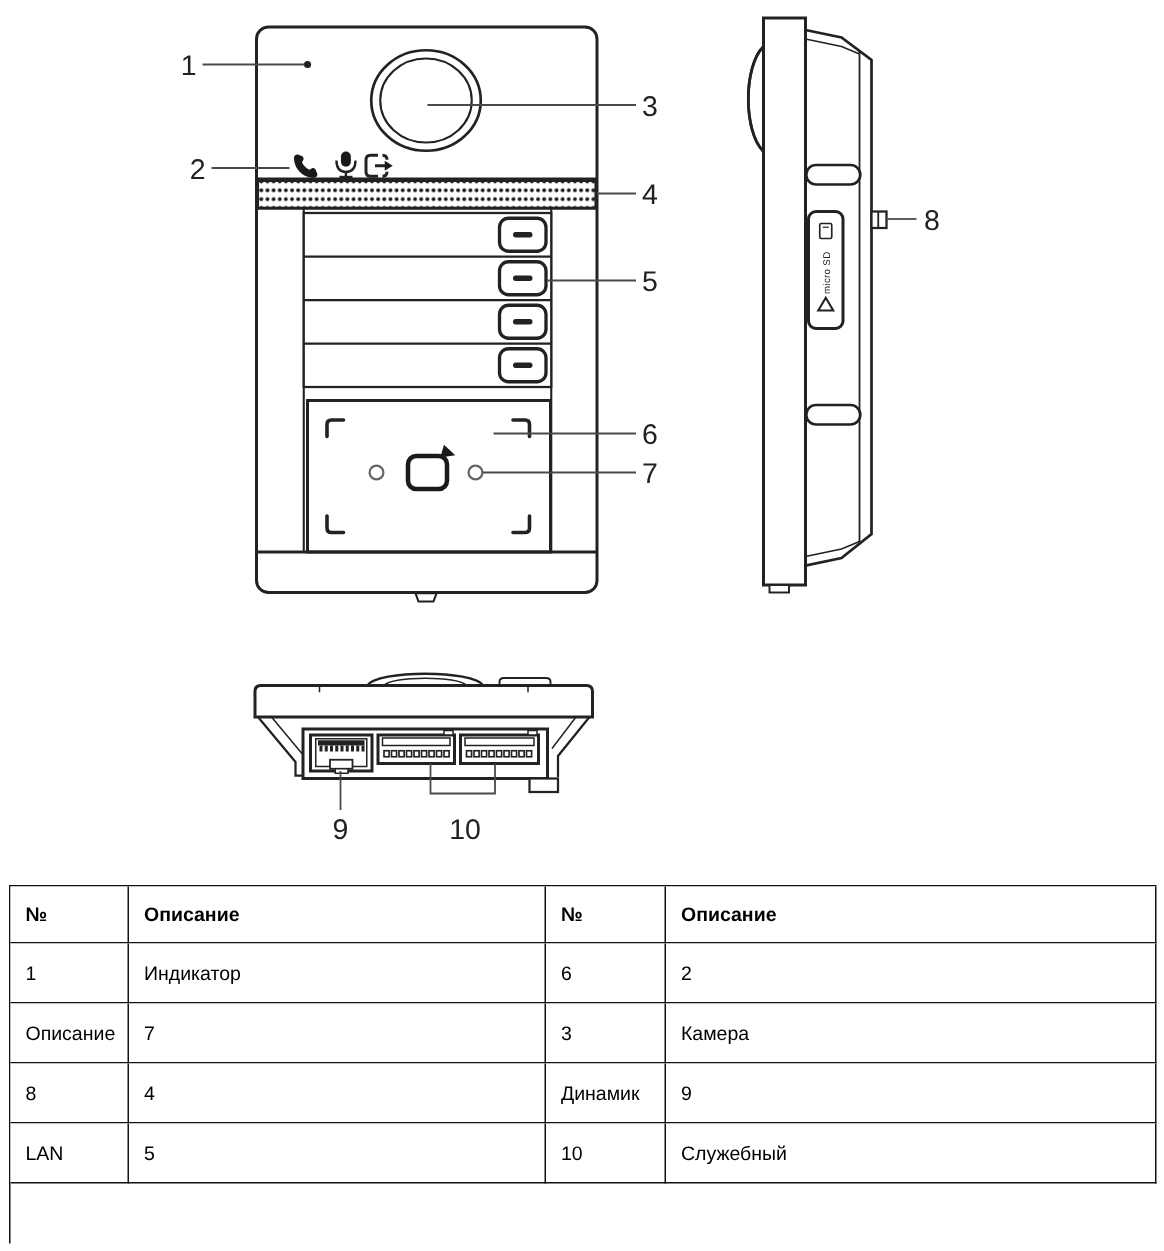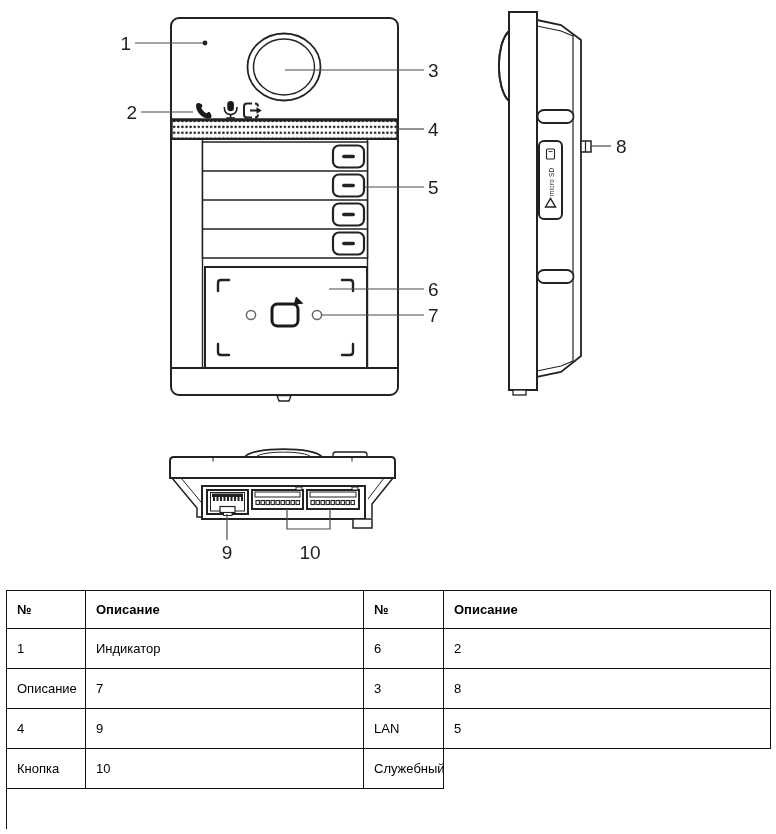--- a/index.html
+++ b/index.html
@@ -234,25 +234,26 @@
 
   <div class="cell">1</div>
   <div class="cell">Индикатор</div>
   <div class="cell">6</div>
 
   <div class="cell">2</div>
   <div class="cell">Описание</div>
   <div class="cell">7</div>
 
   <div class="cell">3</div>
+  <div class="cell">Камера</div>
   <div class="cell">8</div>
 
   <div class="cell">4</div>
+  <div class="cell">Динамик</div>
   <div class="cell">9</div>
   <div class="cell">LAN</div>
 
   <div class="cell">5</div>
-  <div class="cell">Кнопка</div>
   <div class="cell">10</div>
   <div class="cell">Служебный</div>
 </div>
 
 </div>
 
 </body></html>

